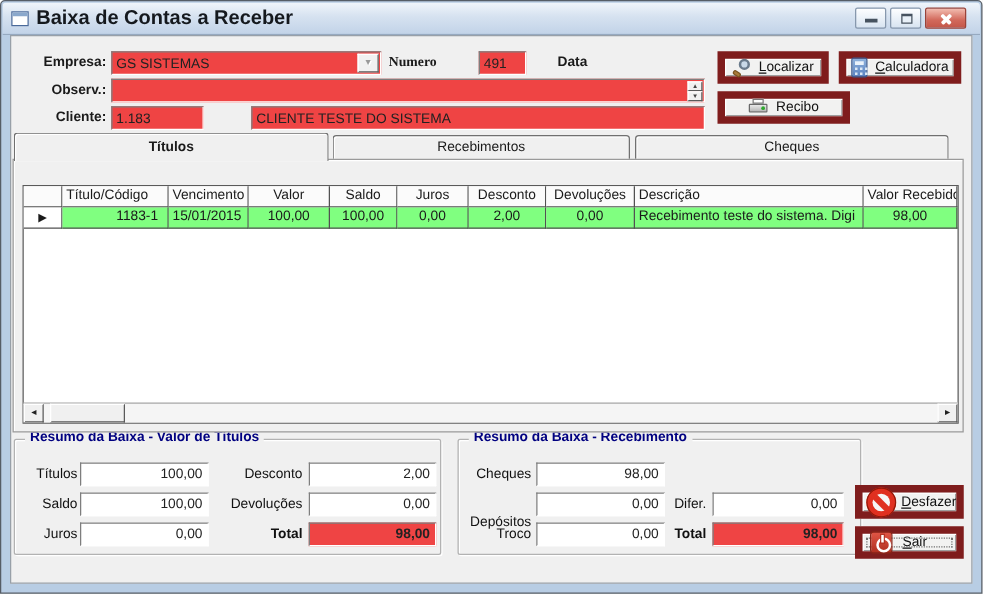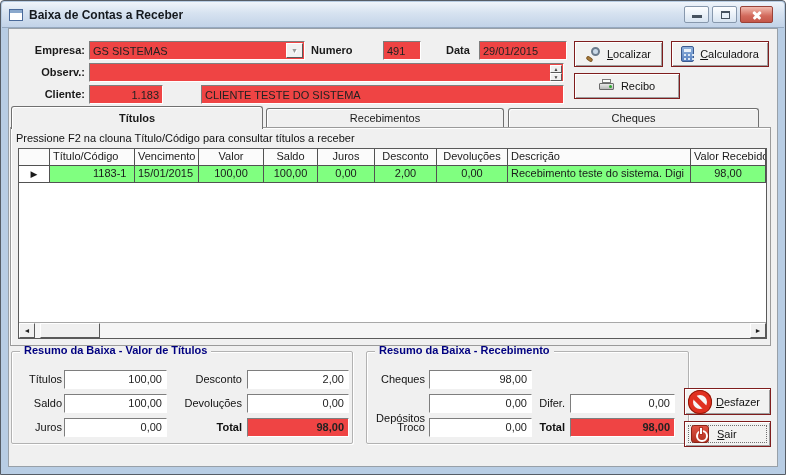--- a/index.html
+++ b/index.html
@@ -10,21 +10,21 @@
     background:#B8CDE4; border:1px solid #565D66; border-radius:4px 4px 0 0; }
 
   
   .titlebar { position:absolute; left:1px; top:1px; right:1px; height:26px;
     background:linear-gradient(#F0F5FB, #D6E2F0 45%, #C2D3E8);
     border-bottom:1px solid #96A9C0; border-radius:3px 3px 0 0;
     display:flex; align-items:center; }
   .title-icon { width:14px; height:12px; margin:0 6px 0 7px; background:#FFFFFF;
     border:1px solid #4A6A9A; position:relative; }
   .title-icon::before { content:""; position:absolute; left:0; top:0; right:0; height:3px; background:#8AA8CC; }
-  .title-text { font-weight:bold; font-size:12px; color:#15191E; }
+  .title-text { font-weight:bold; font-size:16px; color:#15191E; }
   .caption-btns { margin-left:auto; display:flex; gap:3px; padding-right:11px; }
   .cap-btn { width:25px; height:17px; border:1px solid #8798AD; border-radius:2px;
     background:linear-gradient(#FDFEFF, #D8E4F1); position:relative; cursor:default; }
   .cap-btn.close { width:33px; background:linear-gradient(#F2BCB0, #D2695B 60%, #C4574A); border-color:#9A4238; }
   .glyph-min { position:absolute; left:7px; bottom:4px; width:10px; height:3px; background:#46525F; }
   .glyph-max { position:absolute; left:8px; top:4px; width:9px; height:8px; border:1px solid #46525F; border-top:2px solid #46525F; background:#E8F0F8; }
   .glyph-x1,.glyph-x2 { position:absolute; left:11px; top:3px; width:10px; height:2.5px; background:#FFFFFF; border-radius:1px; top:7px; }
   .glyph-x1 { transform:rotate(45deg); } .glyph-x2 { transform:rotate(-45deg); }
 
   
@@ -43,21 +43,21 @@
   .combo-btn { width:17px; height:15px; margin-right:1px; background:#F1F1F1;
     border:1px solid; border-color:#FFF #5A5A5A #5A5A5A #FFF; display:flex; align-items:center; justify-content:center;
     color:#9A9A9A; font-size:7px; text-shadow:1px 1px 0 #fff; }
 
   
   .spinner { position:absolute; right:1px; top:1px; width:12px; height:15px; display:flex; flex-direction:column; }
   .spin-btn { flex:1; background:#F1F1F1; border:1px solid; border-color:#FFF #5A5A5A #5A5A5A #FFF;
     font-size:5px; line-height:6px; text-align:center; color:#444; }
 
   
-  .btn3d { background:#F2F2F1; border:1px solid #7f1d1d;
+  .btn3d { background:#F2F2F1; border:6px solid #7f1d1d;
     box-shadow:inset 1px 1px 0 #FFF, inset -1px -1px 0 #9E9E9E;
     display:flex; align-items:center; justify-content:center; gap:6px; cursor:default; font-size:11px; color:#111; }
   .btn3d u { text-decoration:underline; }
 
   
   .icon-magnifier { width:15px; height:15px; position:relative; }
   .icon-magnifier .lens { position:absolute; right:1px; top:0; width:9px; height:9px; border-radius:50%;
     border:2px solid #6A7B8C; background:#C9D9E8; }
   .icon-magnifier .handle { position:absolute; left:0; bottom:1px; width:7px; height:4px; background:#A97B3A;
     border:1px solid #7A5420; transform:rotate(35deg); border-radius:2px; }
@@ -136,36 +136,35 @@
     </span>
   </div>
 
   <div class="client">
 
     <span class="lbl" style="left:0;top:15px;width:76px;">Empresa:</span>
     <div class="combo sunken yellow">
       <span class="combo-value">GS SISTEMAS</span>
       <span class="combo-btn">▼</span>
     </div>
-    <span class="lbl" style="left:302px;top:15px;width:64px;text-align:left;">Numero</span>
+    <span class="lbl" style="left:302px;top:15px;width:64px;text-align:left;font-family:Liberation Serif, serif;">Numero</span>
     <input class="field sunken yellow" style="left: 374px; top: 12px; width: 38px;" value="491">
     <span class="lbl" style="left:437px;top:15px;width:32px;text-align:left;">Data</span>
-    <input class="field sunken yellow" style="left: 470px; top: 12px; width: 88px;" value="29/01/2015">
 
     <span class="lbl" style="left:0;top:37px;width:76px;">Observ.:</span>
     <div class="field sunken yellow" style="left:80px;top:34px;width:475px;">
       <span></span>
       <span class="spinner">
         <span class="spin-btn">▲</span>
         <span class="spin-btn">▼</span>
       </span>
     </div>
 
     <span class="lbl" style="left:0;top:59px;width:76px;">Cliente:</span>
-    <input class="field sunken yellow" style="left: 80px; top: 56px; width: 74px; text-align: right;" value="1.183">
+    <input class="field sunken yellow" style="left: 80px; top: 56px; width: 74px; " value="1.183">
     <input class="field sunken yellow" style="left: 192px; top: 56px; width: 363px;" value="CLIENTE TESTE DO SISTEMA">
 
     <div class="btn3d action" style="position:absolute;left:565px;top:12px;width:89px;height:26px;">
       <span class="icon-magnifier">
           <span class="lens"></span>
           <span class="handle"></span>
         </span>
       <span><u>L</u>ocalizar</span>
     </div>
     <div class="btn3d" style="position:absolute;left:565px;top:44px;width:106px;height:26px;">
@@ -179,21 +178,20 @@
     <div class="btn3d" style="position:absolute;left:662px;top:12px;width:98px;height:26px;">
       <span class="icon-calc"></span>
       <span><u>C</u>alculadora</span>
     </div>
 
     <div class="tab active" style="left:2px;width:252px;">Títulos</div>
     <div class="tab" style="left:257px;width:238px;">Recebimentos</div>
     <div class="tab" style="left:499px;width:251px;">Cheques</div>
 
     <div class="tabpanel">
-      <span class="hint">Pressione F2 na clouna Título/Código para consultar títulos a receber</span>
 
       <div class="grid">
         <div class="grow" id="grid-header">
             <div class="gcell ghead al-center" style="width: 31px;"></div>
             <div class="gcell ghead al-left" style="width: 85px;">Título/Código</div>
             <div class="gcell ghead al-left" style="width: 64px;">Vencimento</div>
             <div class="gcell ghead al-right" style="width: 65px;">Valor</div>
             <div class="gcell ghead al-right" style="width: 54px;">Saldo</div>
             <div class="gcell ghead al-right" style="width: 57px;">Juros</div>
             <div class="gcell ghead al-right" style="width: 62px;">Desconto</div>

